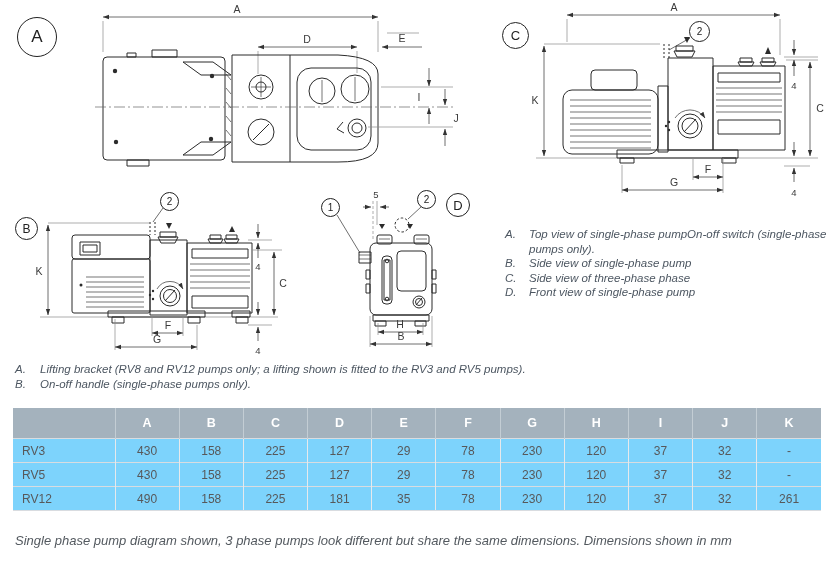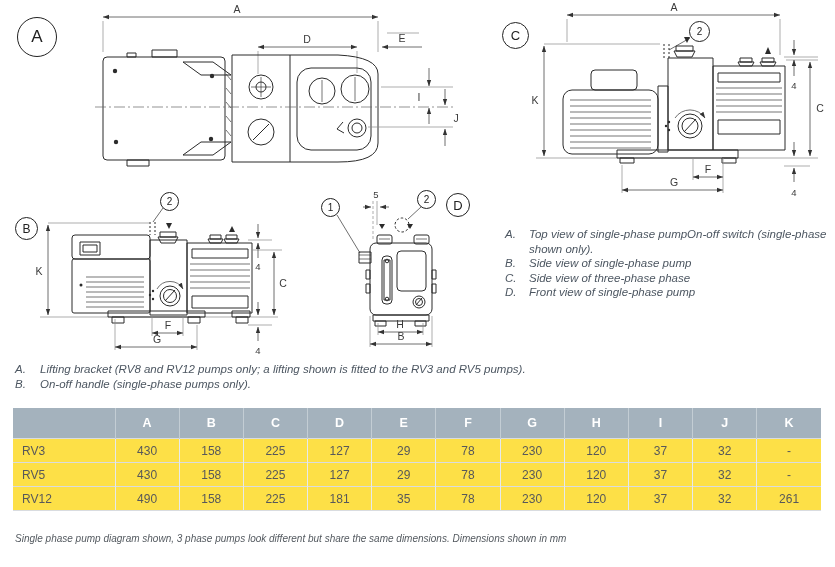--- a/index.html
+++ b/index.html
@@ -24,24 +24,24 @@
   .notekey{flex:0 0 25px;}
   .notetext{flex:1;}
   .legend{line-height:14.5px;}
   .legend .notekey{flex:0 0 24px;}
   table.dims{position:absolute;left:13px;top:408px;width:808px;border-collapse:collapse;
       table-layout:fixed;font-size:12px;color:#57585a;}
   table.dims th{background:#a4b2bd;color:#ffffff;font-weight:bold;height:28px;font-size:12.5px;
       border-left:1px solid rgba(255,255,255,.35);}
   table.dims th:first-child{border-left:none;}
   table.dims td{height:21px;text-align:center;border-top:1px solid #d9dce0;
-      border-left:1px solid #e6e9ec;background:#fde047;}
+      border-left:1px solid #e6e9ec;background:#7dd3fc;}
   table.dims td.model{text-align:left;padding-left:9px;border-left:none;}
   table.dims tbody tr:last-child td{border-bottom:1px solid #d9dce0;}
-  .footer{position:absolute;left:15px;top:533px;font-style:italic;color:#53595f;font-size:10px;}
+  .footer{position:absolute;left:15px;top:533px;font-style:italic;color:#53595f;font-size:13px;}
 </style>
 </head>
 <body>
 
 <div id="page">
 
   <div class="badge" style="left:17px;top:17px;width:40px;height:40px;font-size:17px;">A</div>
   <div class="badge" style="left:15px;top:217px;width:23px;height:23px;font-size:12px;">B</div>
   <div class="badge" style="left:502px;top:22px;width:27px;height:27px;font-size:13px;">C</div>
   <div class="badge" style="left:446px;top:193px;width:24px;height:24px;font-size:13px;">D</div>
@@ -341,21 +341,21 @@
     <text class="dimtxt" x="85" y="145" text-anchor="middle">H</text>
     <line class="refline" x1="55" y1="133" x2="55" y2="164"></line>
     <line class="refline" x1="117" y1="133" x2="117" y2="164"></line>
     <line class="dimline" x1="55" y1="161" x2="117" y2="161" marker-start="url(#arD)" marker-end="url(#arD)"></line>
     <text class="dimtxt" x="86" y="157" text-anchor="middle">B</text>
   </svg>
 
   <div class="itnote legend" style="left:505px;top:227px;width:322px;">
     <div class="noterow">
       <span class="notekey">A.</span>
-      <span class="notetext">Top view of single-phase pumpOn-off switch (single-phase shown only).</span>
+      <span class="notetext">Top view of single-phase pumpOn-off switch (single-phase pumps only).</span>
     </div>
     <div class="noterow">
       <span class="notekey">B.</span>
       <span class="notetext">Side view of single-phase pump</span>
     </div>
     <div class="noterow">
       <span class="notekey">C.</span>
       <span class="notetext">Side view of three-phase phase</span>
     </div>
     <div class="noterow">

